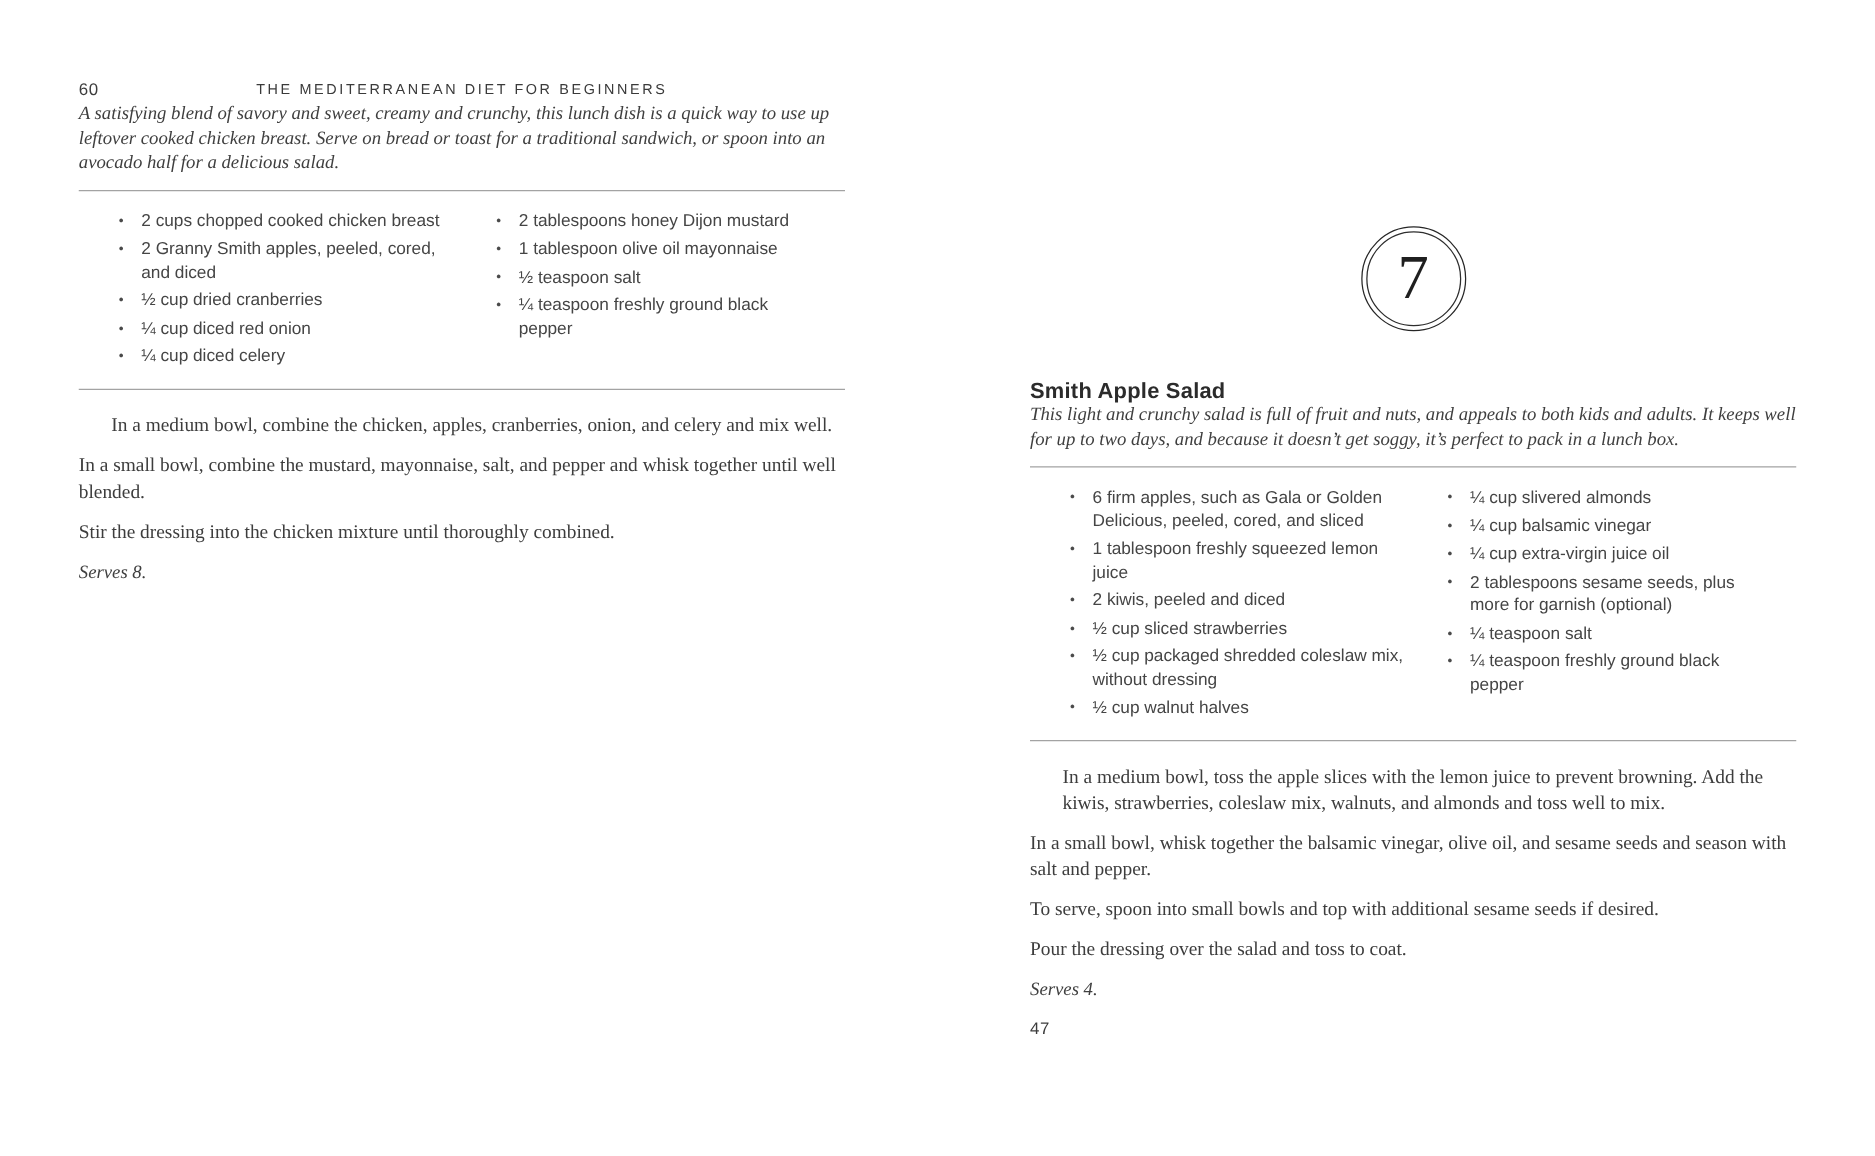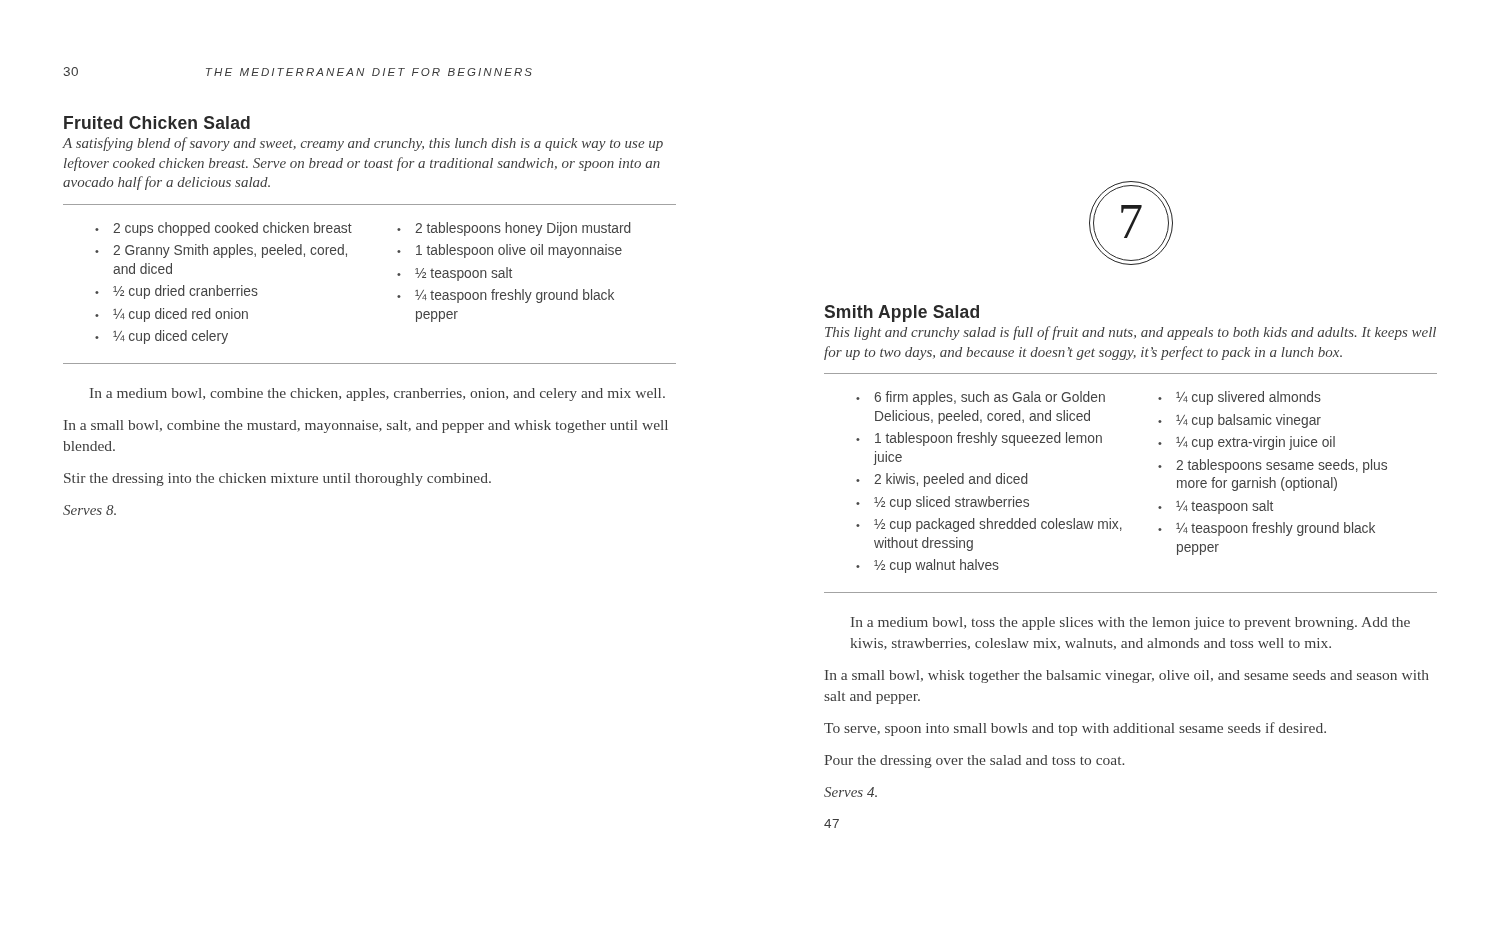--- a/index.html
+++ b/index.html
@@ -13,21 +13,21 @@
   
   .running-head { position:relative; height:18px; }
   .folio {
     font-family:"Liberation Sans", sans-serif;
     font-size:13.5px; color:#3c3c3c; letter-spacing:0.5px;
   }
   .running-head .folio { position:absolute; left:0; top:0; }
   .running-title {
     display:block; text-align:center;
     font-size:11.5px; letter-spacing:2.1px; color:#3a3a3a;
-    text-transform:uppercase; padding-top:2px;font-style:italic;
+    text-transform:uppercase; padding-top:2px;
   }
 
   
   .recipe-title {
     font-size:17.5px; font-weight:600; color:#2b2b2b;
     letter-spacing:0.2px;
   }
   .page-left .recipe-title { margin-top:31px; }
   .recipe-intro {
     font-family:"Liberation Serif", serif; font-style:italic;
@@ -90,25 +90,24 @@
   .page-footer {
     margin-top:13px;
   }
 </style>
 </head>
 <body>
 
 <div class="page page-left">
 
   <div class="running-head">
-    <span class="folio">30</span>
+    <span class="folio">60</span>
     <span class="running-title">THE MEDITERRANEAN DIET FOR BEGINNERS</span>
   </div>
 
-  <h2 class="recipe-title">Fruited Chicken Salad</h2>
 
   <p class="recipe-intro">A satisfying blend of savory and sweet, creamy and crunchy, this lunch dish is a quick way to use up leftover cooked chicken breast. Serve on bread or toast for a traditional sandwich, or spoon into an avocado half for a delicious salad.</p>
 
   <div class="ingredients-box">
     <ul class="ing-col ing-col-1">
       <li class="ing-item">
           <span class="bullet">•</span>
           <span>2 cups chopped cooked chicken breast</span>
         </li>
       <li class="ing-item">

